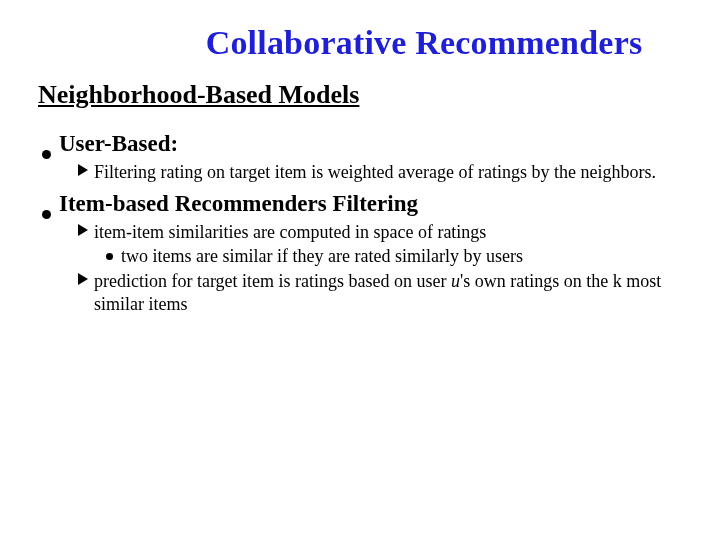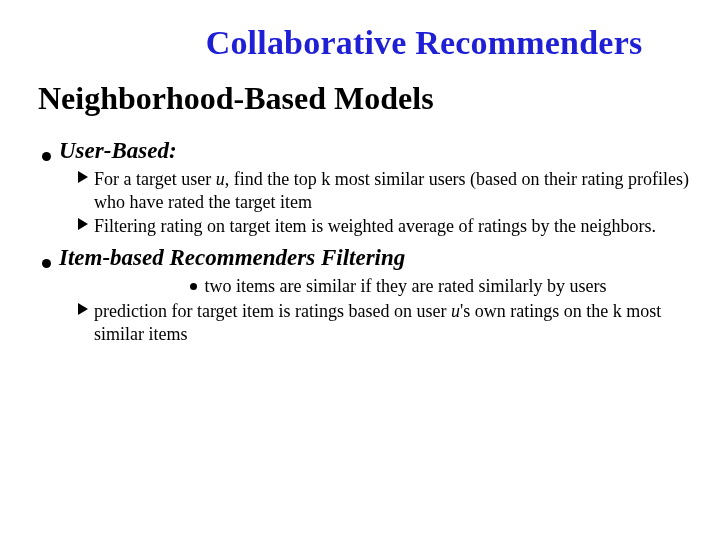--- a/index.html
+++ b/index.html
@@ -21,29 +21,29 @@
   }
   .title {
     color: #1f1fd6;
     font-size: 34px;
     font-weight: bold;
     text-align: center;
     margin: 6px 0 18px 120px;
     letter-spacing: 0.2px;
   }
   .subtitle {
-    font-size: 32px;
+    font-size: 26px;
     font-weight: bold;
     margin: 0 0 20px 0;
+    text-decoration: underline;
   }
   .bullet1 {
     display: flex;
-    align-items: center;
+    align-items: flex-end;
     margin: 2px 0 2px 4px;
-    font-style: italic;
   }
   .bullet1 .dot {
     flex: 0 0 auto;
     width: 9px;
     height: 9px;
     background: #000;
     border-radius: 50%;
     margin: 10px 8px 0 0;
   }
   .bullet1 .txt {
@@ -67,21 +67,20 @@
   .bullet2 .txt {
     font-size: 18px;
     line-height: 1.28;
   }
   .subsub {
     margin: 0 0 2px 28px;
   }
   .bullet3 {
     display: flex;
     align-items: flex-start;
-    justify-content: center;
   }
   .bullet3 .dot {
     flex: 0 0 auto;
     width: 7px;
     height: 7px;
     background: #000;
     border-radius: 50%;
     margin: 8px 8px 0 0;
   }
   .bullet3 .txt {
@@ -101,37 +100,37 @@
   <span class="dot"></span>
   <span class="txt">User-Based:</span>
 </div>
 <div class="sublist">
   <div class="bullet2">
     <span class="arrow">
           <svg width="10" height="12">
             <polygon points="0,0 10,6 0,12" fill="#000"></polygon>
           </svg>
         </span>
-    <span class="txt"><span>For a target user </span><span class="it">u</span><span>, find the top k most similar users (based on their rating profiles) who have rated the target item</span></span>
-  </div>
-  <div class="bullet2">
-    <span class="arrow">
-          <svg width="10" height="12">
-            <polygon points="0,0 10,6 0,12" fill="#000"></polygon>
-          </svg>
-        </span>
     <span class="txt">Filtering rating on target item is weighted average of ratings by the neighbors.</span>
   </div>
 </div>
 
 <div class="bullet1">
   <span class="dot"></span>
   <span class="txt">Item-based Recommenders Filtering</span>
 </div>
 <div class="sublist">
+  <div class="bullet2">
+    <span class="arrow">
+          <svg width="10" height="12">
+            <polygon points="0,0 10,6 0,12" fill="#000"></polygon>
+          </svg>
+        </span>
+    <span class="txt">item-item similarities are computed in space of ratings</span>
+  </div>
   <div class="subsub">
     <div class="bullet3">
       <span class="dot"></span>
       <span class="txt">two items are similar if they are rated similarly by users</span>
     </div>
   </div>
   <div class="bullet2">
     <span class="arrow">
           <svg width="10" height="12">
             <polygon points="0,0 10,6 0,12" fill="#000"></polygon>

